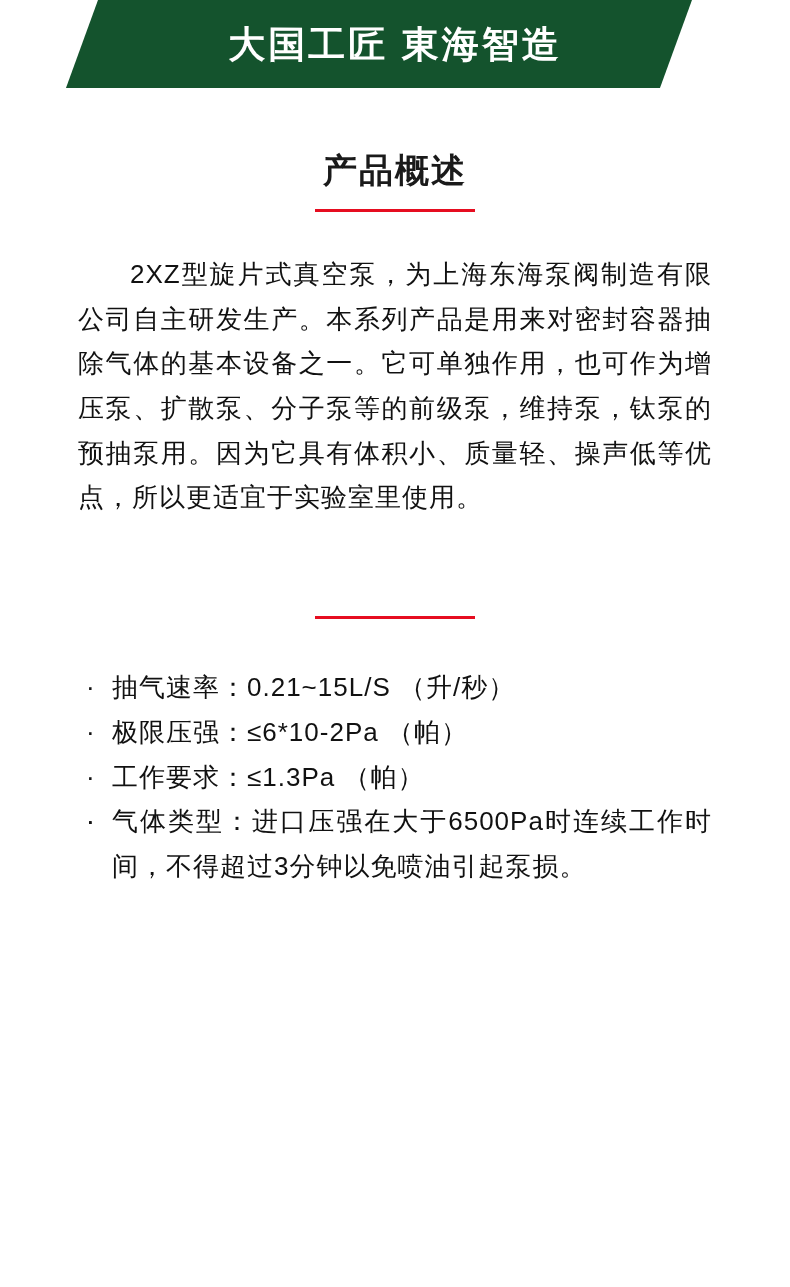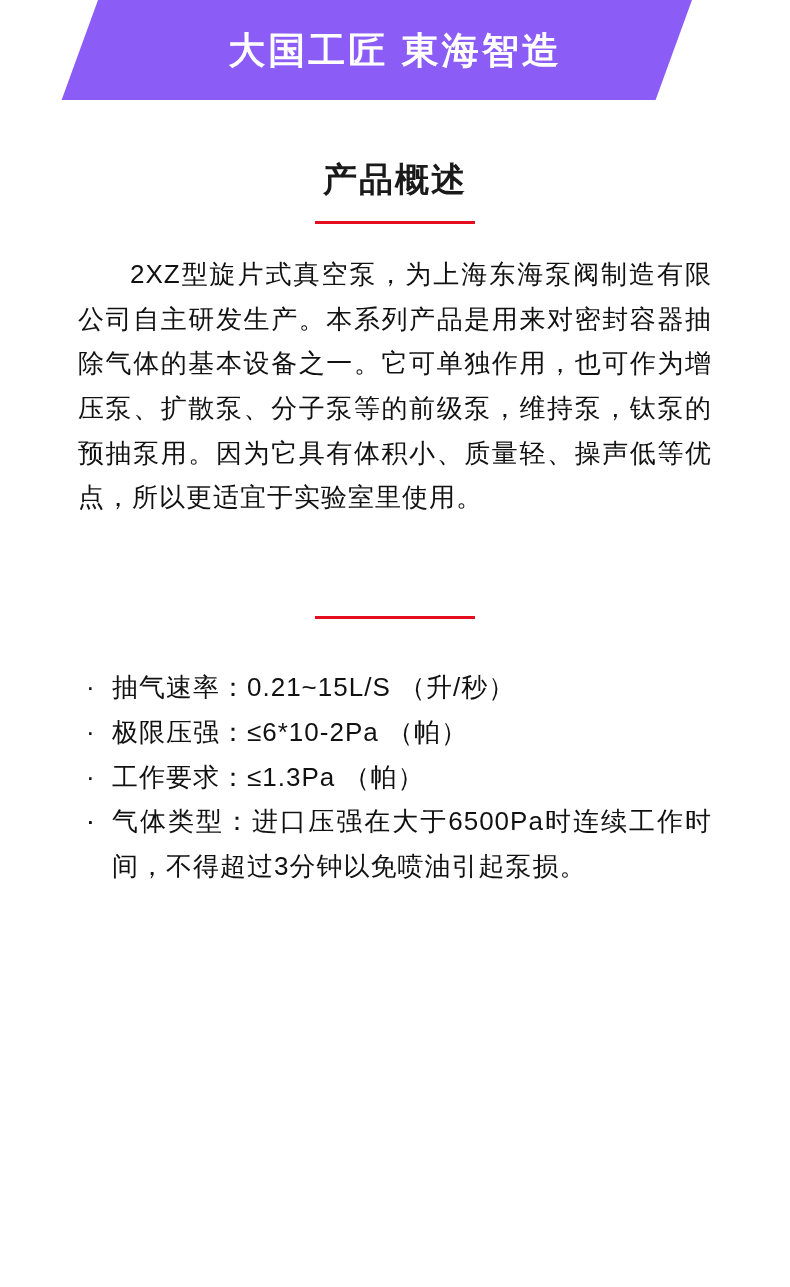--- a/index.html
+++ b/index.html
@@ -17,22 +17,22 @@
     position: relative;
     width: 790px;
     height: 1287px;
     background: #ffffff;
   }
 
   
   .banner {
     position: relative;
     width: 790px;
-    height: 100px;
-    background: #8b5cf6;
+    height: 88px;
+    background: #14532d;
     display: flex;
     align-items: center;
     justify-content: center;
   }
   .banner-inner {
     position: relative;
     display: flex;
     align-items: center;
     justify-content: center;
     width: 100%;
@@ -77,21 +77,21 @@
   .section-heading-wrap {
     text-align: center;
   }
   .section-heading {
     display: inline-block;
     font-size: 34px;
     font-weight: bold;
     color: #1a1a1a;
     letter-spacing: 2px;
     line-height: 1.2;
-    font-family: Liberation Mono, monospace;
+    font-family: Liberation Sans, sans-serif;
   }
   .heading-rule {
     width: 160px;
     height: 3px;
     background: #e60d20;
     margin: 18px auto 0 auto;
   }
 
   .body-text {
     font-size: 26px;
@@ -99,21 +99,21 @@
     line-height: 1.72;
     letter-spacing: 1px;
     text-align: justify;
     font-family: "Liberation Sans", sans-serif;
   }
 
   #overview-section {
     padding-top: 62px;
   }
   #overview-text {
-    margin: 28px 78px 0 78px;
+    margin: 40px 78px 0 78px;
     text-indent: 52px;
   }
 
   #conditions-section {
     padding-top: 78px;
   }
   .spec-list {
     margin: 46px 78px 0 86px;
     padding: 0;
     list-style: none;

